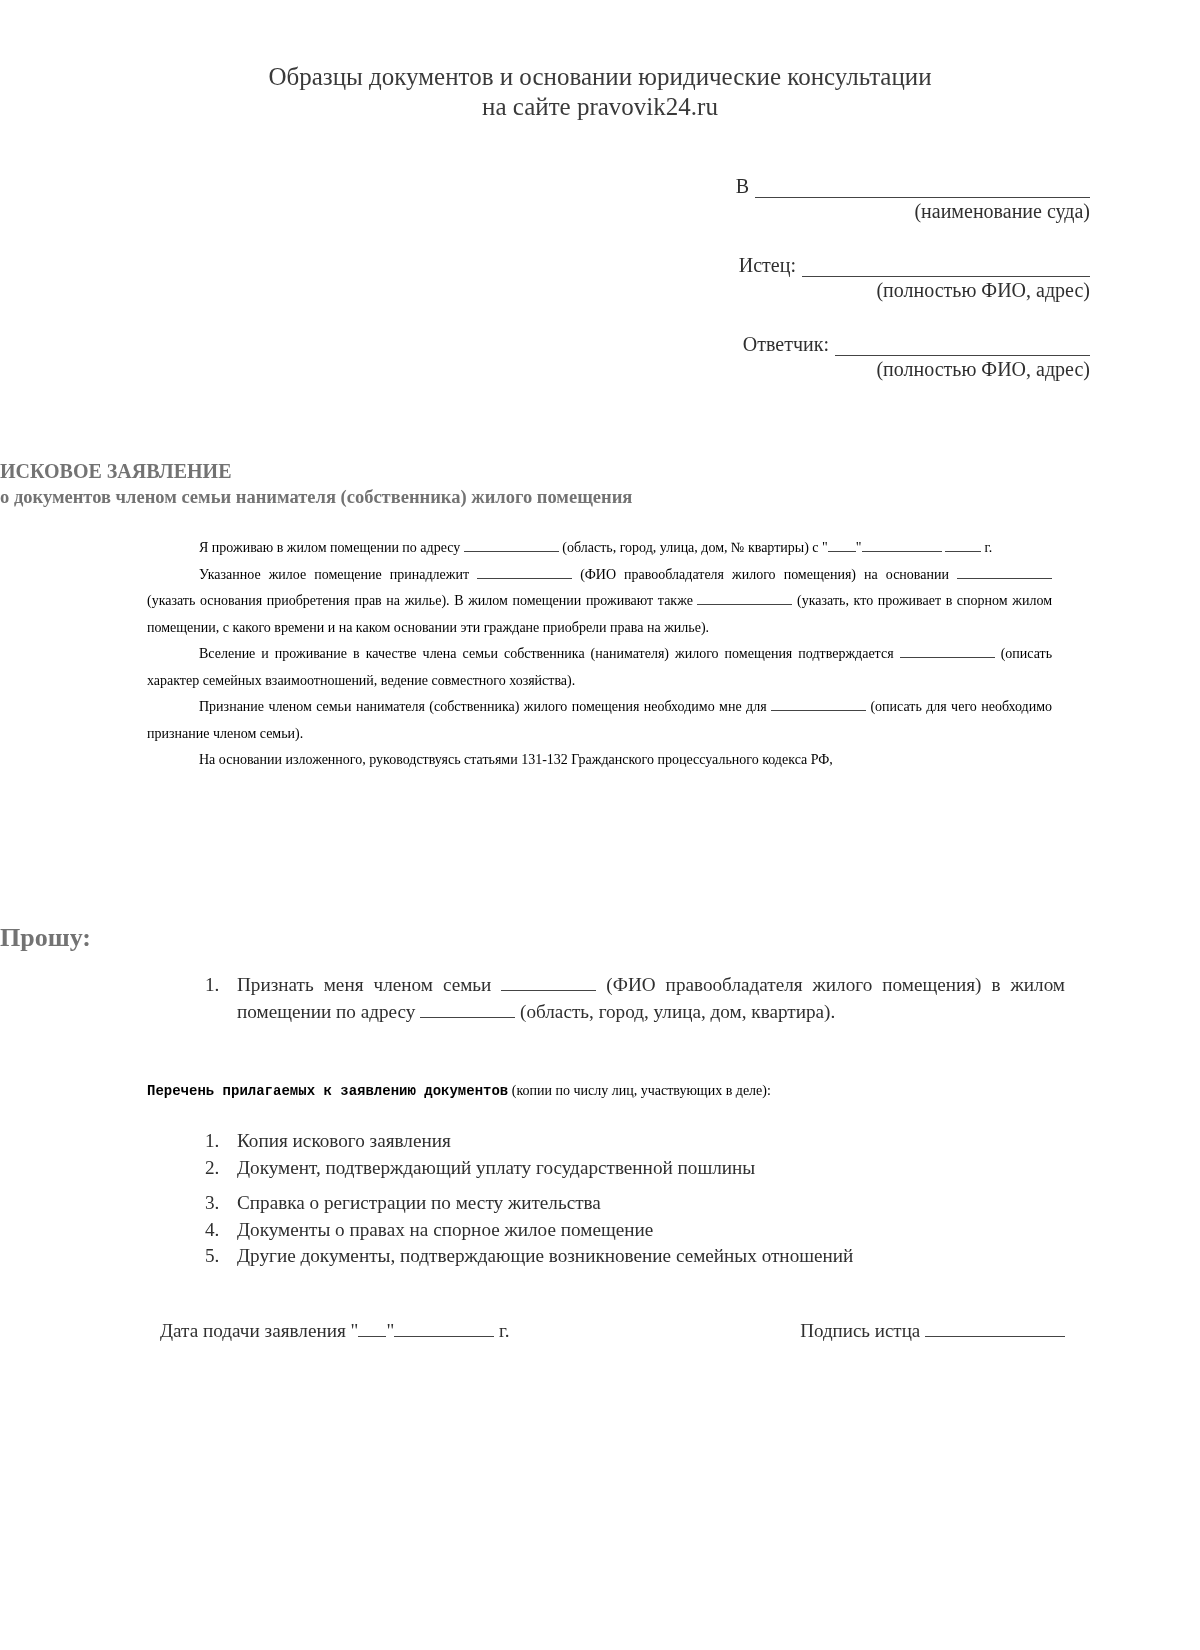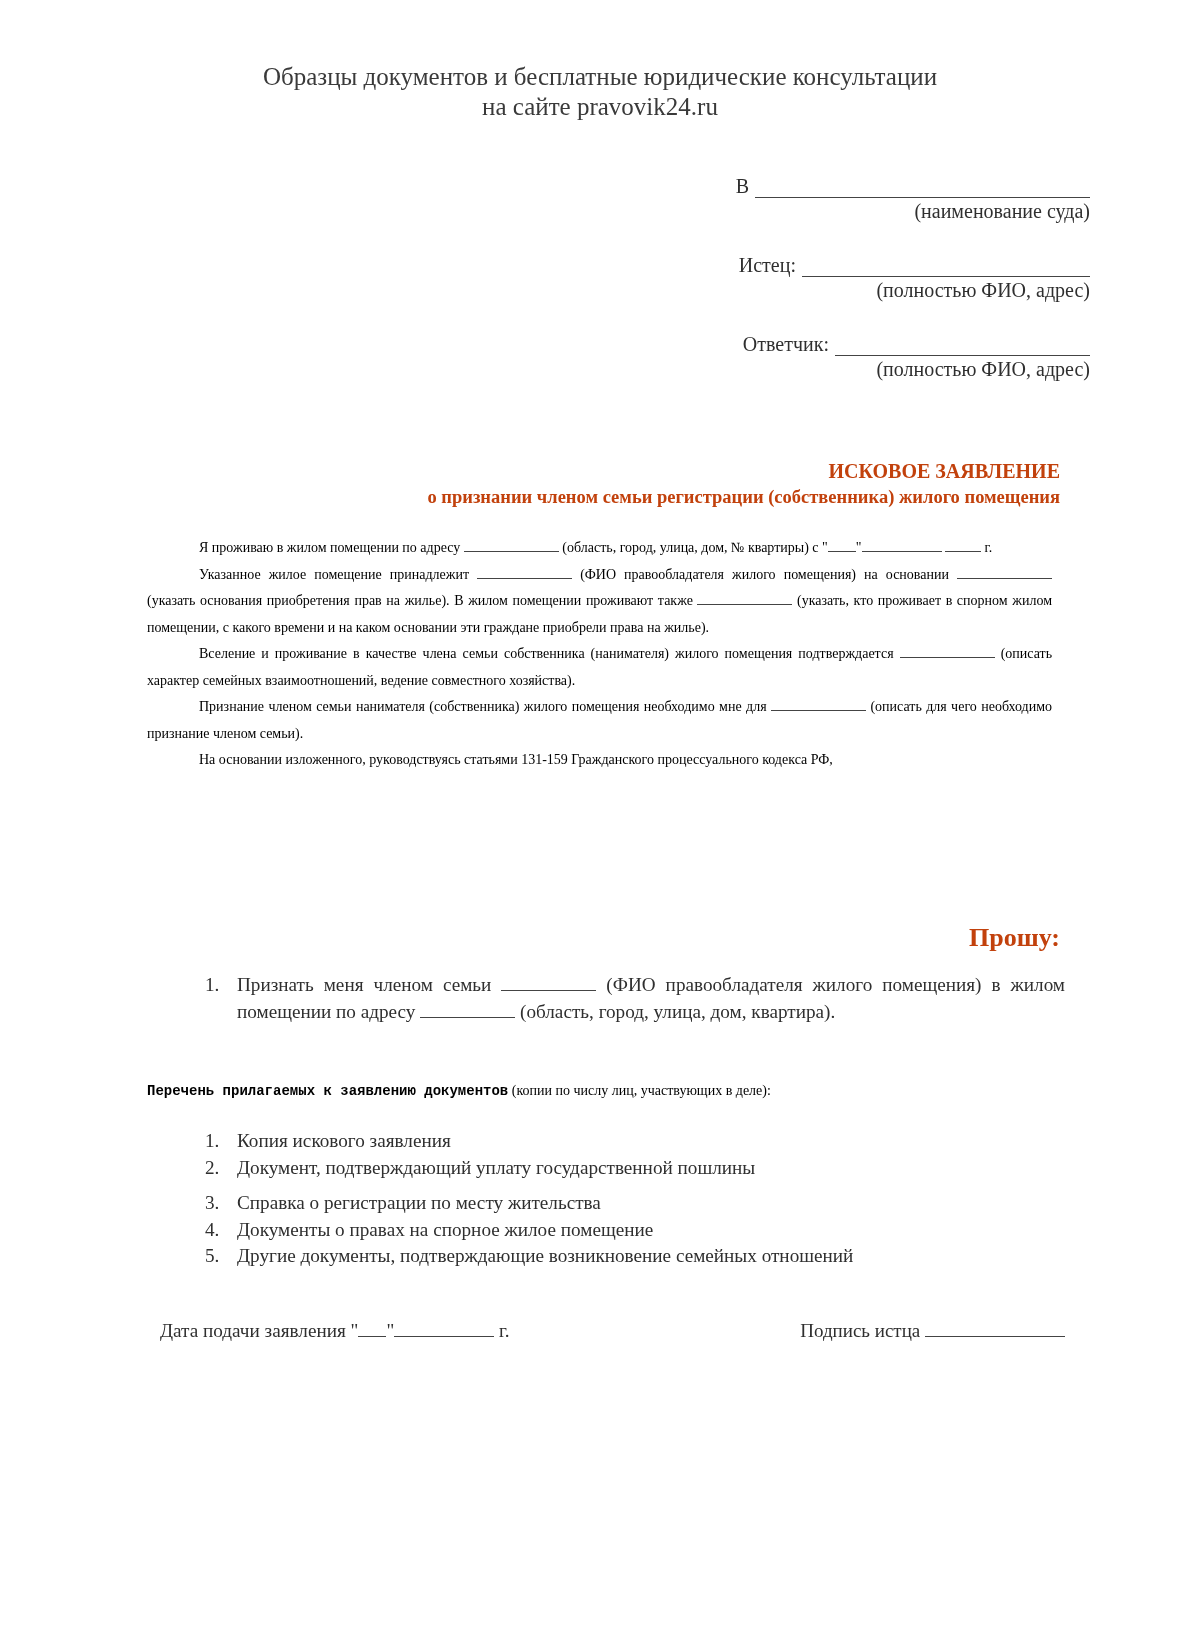--- a/index.html
+++ b/index.html
@@ -6,34 +6,34 @@
     body {
       width: 1200px; height: 1650px; background: #ffffff; position: relative; overflow: hidden;
       font-family: "Liberation Serif", "DejaVu Serif", serif; color: #2a2a2a;
     }
     .abs { position: absolute; }
     .site-header { left: 0; width: 1200px; top: 62px; text-align: center; font-size: 25px; line-height: 30px; color: #3a3a3a; }
     .right-block { position: absolute; right: 110px; font-size: 20px; color: #2f2f2f; }
     .field-row { display: flex; align-items: flex-end; justify-content: flex-end; }
     .field-line { display: inline-block; border-bottom: 1.3px solid #444; height: 20px; margin-left: 6px; }
     .hint { text-align: right; margin-top: 2px; }
-    .title { left: 0; width: 1060px; text-align: right; font-weight: bold; font-size: 20px; color: #c2410c; }
+    .title { left: 0; width: 1060px; text-align: left; font-weight: bold; font-size: 20px; color: #737373; }
     .body-text { left: 147px; width: 905px; font-size: 14px; line-height: 26.5px; text-align: justify; color: #000000; }
     .body-text p { margin: 0; text-indent: 52px; }
     .blank { display: inline-block; border-bottom: 1.2px solid #444; height: 16px; vertical-align: baseline; }
     .numlist { font-size: 19.2px; line-height: 26.5px; color: #2f2f2f; }
     .numlist .item { display: flex; }
     .numlist .num { width: 32px; }
     .bold { font-weight: bold; font-family: Liberation Mono, monospace; }
   </style>
 </head>
 <body>
 
 <div class="abs site-header">
-  <div>Образцы документов и бесплатные юридические консультации</div>
+  <div>Образцы документов и основании юридические консультации</div>
   <div>на сайте pravovik24.ru</div>
 </div>
 
 <div class="right-block" style="top:175px;">
   <div class="field-row">
     <span>В</span>
     <span class="field-line" style="width:335px;"></span>
   </div>
   <div class="hint">(наименование суда)</div>
 </div>
@@ -48,21 +48,21 @@
 
 <div class="right-block" style="top:333px;">
   <div class="field-row">
     <span>Ответчик:</span>
     <span class="field-line" style="width:255px;"></span>
   </div>
   <div class="hint">(полностью ФИО, адрес)</div>
 </div>
 
 <div class="abs title" style="top:460px;">ИСКОВОЕ ЗАЯВЛЕНИЕ</div>
-<div class="abs title" style="top:487px; font-size:18.5px;">о признании членом семьи регистрации (собственника) жилого помещения</div>
+<div class="abs title" style="top:487px; font-size:18.5px;">о документов членом семьи нанимателя (собственника) жилого помещения</div>
 
 <div class="abs body-text" style="top:535px;">
   <p>
     <span>Я проживаю в жилом помещении по адресу</span>
     <span class="blank" style="width:95px;"></span>
     <span>(область, город, улица, дом, № квартиры) с "</span><span class="blank" style="width:28px;"></span><span>"</span><span class="blank" style="width:80px;"></span>
     <span class="blank" style="width:36px;"></span>
     <span>г.</span>
   </p>
   <p>
@@ -77,21 +77,21 @@
   <p>
     <span>Вселение и проживание в качестве члена семьи собственника (нанимателя) жилого помещения подтверждается</span>
     <span class="blank" style="width:95px;"></span>
     <span>(описать характер семейных взаимоотношений, ведение совместного хозяйства).</span>
   </p>
   <p>
     <span>Признание членом семьи нанимателя (собственника) жилого помещения необходимо мне для</span>
     <span class="blank" style="width:95px;"></span>
     <span>(описать для чего необходимо признание членом семьи).</span>
   </p>
-  <p>На основании изложенного, руководствуясь статьями 131-159 Гражданского процессуального кодекса РФ,</p>
+  <p>На основании изложенного, руководствуясь статьями 131-132 Гражданского процессуального кодекса РФ,</p>
 </div>
 
 <div class="abs title" style="top:923px; font-size:26px;">Прошу:</div>
 
 <div class="abs numlist" style="top:972px; left:205px; width:860px;">
   <div class="item">
     <span class="num">1.</span>
     <span style="flex:1; text-align:justify;">
       <span>Признать меня членом семьи</span>
       <span class="blank" style="width:95px;"></span>

